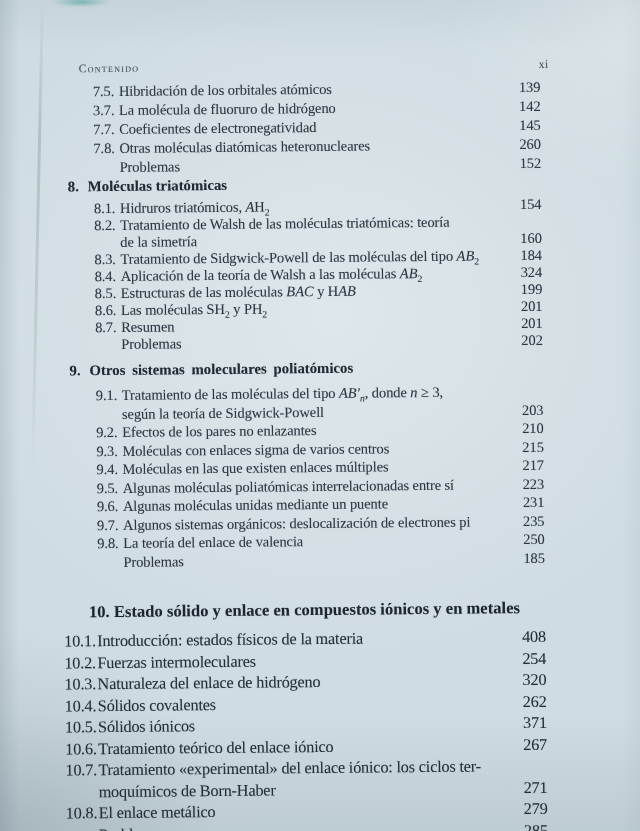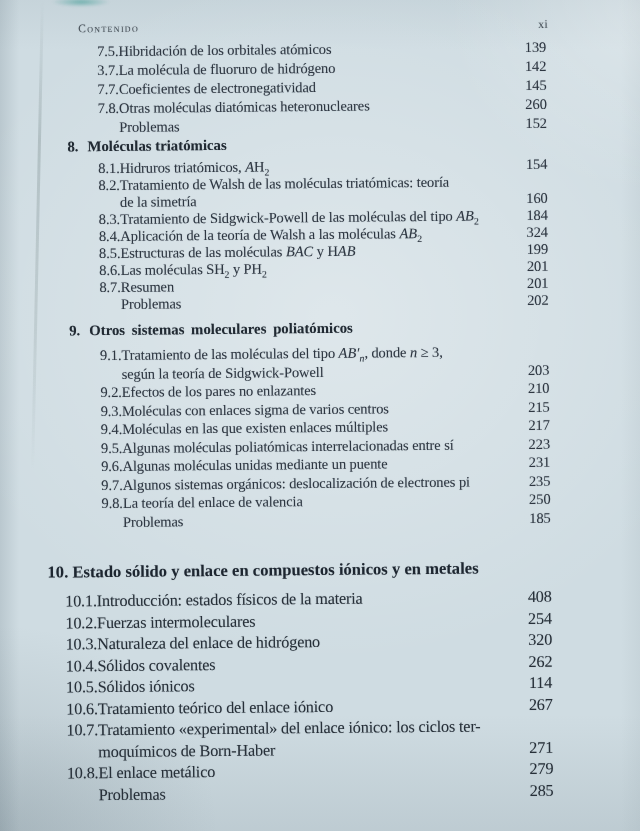--- a/index.html
+++ b/index.html
@@ -33,48 +33,48 @@
     padding:20px 84px 0 46px;
     transform:rotate(-0.55deg);transform-origin:50% 50%;
     color:#2e3742;
     text-shadow:0 0 1px rgba(51,61,72,.30);
   }
   .page-header{
     display:flex;justify-content:space-between;align-items:baseline;
     margin:0 4px 0 36px;font-size:11.5px;line-height:12px;color:#49525a;
   }
   .running-head{font-variant:small-caps;letter-spacing:1.3px;}
-  .folio{letter-spacing:.5px;}
+  .folio{letter-spacing:.5px;margin-top:40px;}
 
   .toc-section{margin:0;}
   .s0{margin-top:8px;}
   .s1{margin-top:0;}
   .s2{margin-top:8px;}
   .s3{margin-top:30px;}
 
   .section-heading{
     display:flex;font-weight:bold;color:#212a33;
     font-size:14.8px;line-height:19px;margin:0 0 4px 24px;
   }
   .s2 .section-heading{word-spacing:3px;margin-bottom:6px;}
   .s3 .section-heading{margin-left:0;font-size:16.6px;line-height:22px;margin-bottom:7px;color:#1d2630;}
   .sec-num{flex:0 0 20px;}
-  .s3 .sec-num{flex-basis:25px;}
+  .s3 .sec-num{flex-basis:25px;margin-left:41px;}
   .sec-title{flex:1;}
 
   .entries{margin-left:50px;}
   .s3 .entries{margin-left:16px;}
   .entry{display:flex;font-size:14.5px;line-height:19px;letter-spacing:-0.1px;}
   .s1 .entry{line-height:17px;}
   .s2 .entry{line-height:18.5px;}
   .s3 .entry{font-size:16.3px;line-height:21.5px;letter-spacing:-0.2px;color:#273039;}
-  .entry-num{flex:0 0 26px;text-align:right;}
+  .entry-num{flex:0 0 26px;}
   .s3 .entry-num{flex:0 0 33px;}
   .entry-title{flex:1 1 auto;white-space:pre-wrap;margin-right:6px;}
-  .entry-page{flex:0 0 34px;text-align:center;align-self:flex-end;}
+  .entry-page{flex:0 0 34px;text-align:left;align-self:flex-end;}
   .s3 .entry-page{flex-basis:36px;}
   sub{font-size:.68em;line-height:0;}
   i{letter-spacing:0;}
 </style>
 </head>
 <body>
 
 <div class="photo">
   <div class="smudge"></div>
   <div class="crease"></div>
@@ -266,21 +266,21 @@
 
   <div class="entry">
     <span class="entry-num">10.4.</span>
     <span class="entry-title">Sólidos covalentes</span>
     <span class="entry-page">262</span>
   </div>
 
   <div class="entry">
     <span class="entry-num">10.5.</span>
     <span class="entry-title">Sólidos iónicos</span>
-    <span class="entry-page">114</span>
+    <span class="entry-page">371</span>
   </div>
 
   <div class="entry">
     <span class="entry-num">10.6.</span>
     <span class="entry-title">Tratamiento teórico del enlace iónico</span>
     <span class="entry-page">267</span>
   </div>
 
   <div class="entry">
     <span class="entry-num">10.7.</span>

